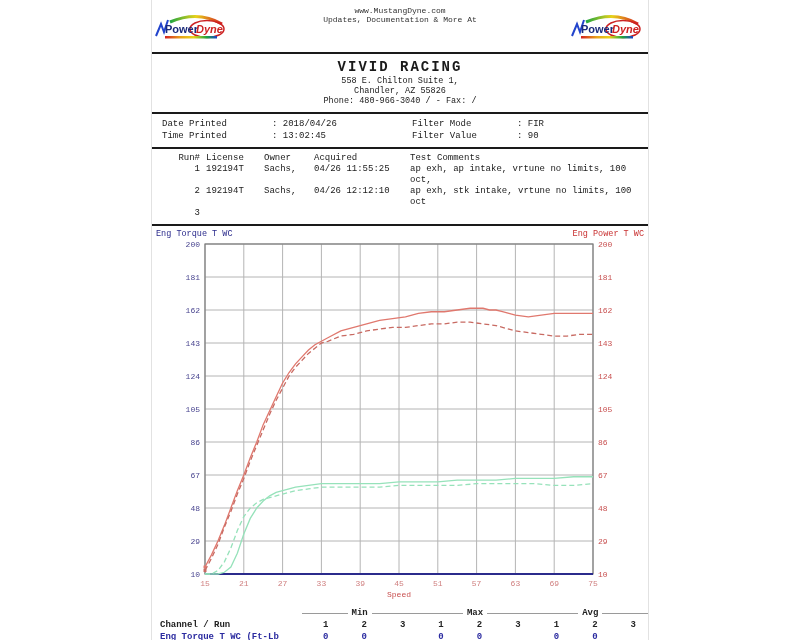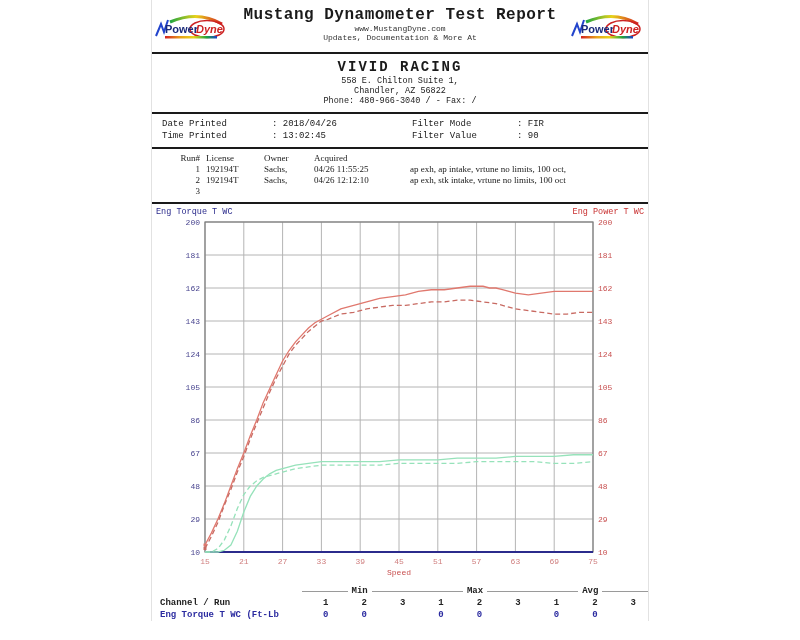--- a/index.html
+++ b/index.html
@@ -17,21 +17,21 @@
   .logo-right{right:2px;}
   
   .company{text-align:center;padding:5px 0 6px 0;border-bottom:2px solid #1a1a1a;}
   .company-name{font-size:14px;font-weight:bold;letter-spacing:2px;line-height:17px;}
   .addr{font-size:8.5px;line-height:10px;color:#222;}
   
   .info{display:grid;grid-template-columns:110px 140px 105px auto;
         padding:4px 0 5px 10px;border-bottom:2px solid #1a1a1a;font-size:9px;line-height:12px;}
   
   .runs{padding:4px 0 5px 0;border-bottom:2px solid #1a1a1a;font-size:9px;line-height:11px;}
-  .run-row{display:grid;grid-template-columns:34px 58px 50px 96px auto;padding-left:20px;font-family:Liberation Serif, serif;}
+  .run-row{display:grid;grid-template-columns:34px 58px 50px 96px auto;padding-left:20px;}
   .run-num{text-align:right;padding-right:6px;}
   
   .chart-wrap{position:relative;height:376px;}
   
   .stats{padding-top:5px;font-size:9px;line-height:12px;}
   .stats-grid{display:grid;grid-template-columns:150px repeat(9,1fr);font-weight:bold;}
   .sgroup{display:flex;align-items:center;gap:4px;color:#222;}
   .sgroup::before,.sgroup::after{content:"";flex:1;border-top:1px solid #9a9a9a;}
   .sg-min{grid-column:2 / span 3;}
   .sg-max{grid-column:5 / span 3;}
@@ -64,60 +64,60 @@
           </defs>
           <path d="M16 10 Q 44 -2 68 12" stroke="url(#arcL)" stroke-width="3" fill="none"></path>
           <ellipse cx="53" cy="17" rx="17" ry="8.5" stroke="#cc2222" stroke-width="1.5" fill="none"></ellipse>
           <polyline points="2,24 7,12 10,20 14,8" stroke="#2244cc" stroke-width="2" fill="none"></polyline>
           <text x="11" y="21" font-size="11" font-weight="bold" fill="#1a2a7a" font-family="Liberation Sans, sans-serif">Power</text>
           <text x="42" y="21" font-size="11" font-weight="bold" font-style="italic" fill="#cc2222" font-family="Liberation Sans, sans-serif">Dyne</text>
           <rect x="11" y="24" width="52" height="2.5" fill="url(#stripL)"></rect>
         </svg>
       </div>
       <div class="hdr-center">
-        <div class="title">Mustang Dynamometer Test Report</div>
         <div class="sub">www.MustangDyne.com</div>
         <div class="sub">Updates, Documentation &amp; More At</div>
       </div>
       <div class="logo logo-right">
         <svg viewBox="0 0 76 34" width="76" height="34">
           <path d="M16 10 Q 44 -2 68 12" stroke="url(#arcL)" stroke-width="3" fill="none"></path>
           <ellipse cx="53" cy="17" rx="17" ry="8.5" stroke="#cc2222" stroke-width="1.5" fill="none"></ellipse>
           <polyline points="2,24 7,12 10,20 14,8" stroke="#2244cc" stroke-width="2" fill="none"></polyline>
           <text x="11" y="21" font-size="11" font-weight="bold" fill="#1a2a7a" font-family="Liberation Sans, sans-serif">Power</text>
           <text x="42" y="21" font-size="11" font-weight="bold" font-style="italic" fill="#cc2222" font-family="Liberation Sans, sans-serif">Dyne</text>
           <rect x="11" y="24" width="52" height="2.5" fill="url(#stripL)"></rect>
         </svg>
       </div>
     </header>
 
     <section class="company">
       <div class="company-name">VIVID RACING</div>
       <div class="addr">558 E. Chilton Suite 1,</div>
-      <div class="addr">Chandler, AZ  56822</div>
+      <div class="addr">Chandler, AZ  55826</div>
       <div class="addr">Phone: 480-966-3040 /  - Fax:  /</div>
     </section>
 
     <section class="info">
       <div>Date Printed</div>
       <div>: 2018/04/26</div>
       <div>Filter Mode</div>
       <div>: FIR</div>
       <div>Time Printed</div>
       <div>: 13:02:45</div>
       <div>Filter Value</div>
       <div>: 90</div>
     </section>
 
     <section class="runs">
       <div class="run-row">
         <div class="run-num">Run#</div>
         <div>License</div>
         <div>Owner</div>
         <div>Acquired</div>
+        <div>Test Comments</div>
       </div>
       <div id="runs-rows">
           <div class="run-row">
             <div class="run-num">1</div>
             <div class="">192194T</div>
             <div class="">Sachs,</div>
             <div class="">04/26 11:55:25</div>
             <div class="">ap exh, ap intake, vrtune no limits, 100 oct,</div>
           </div>
           <div class="run-row">

